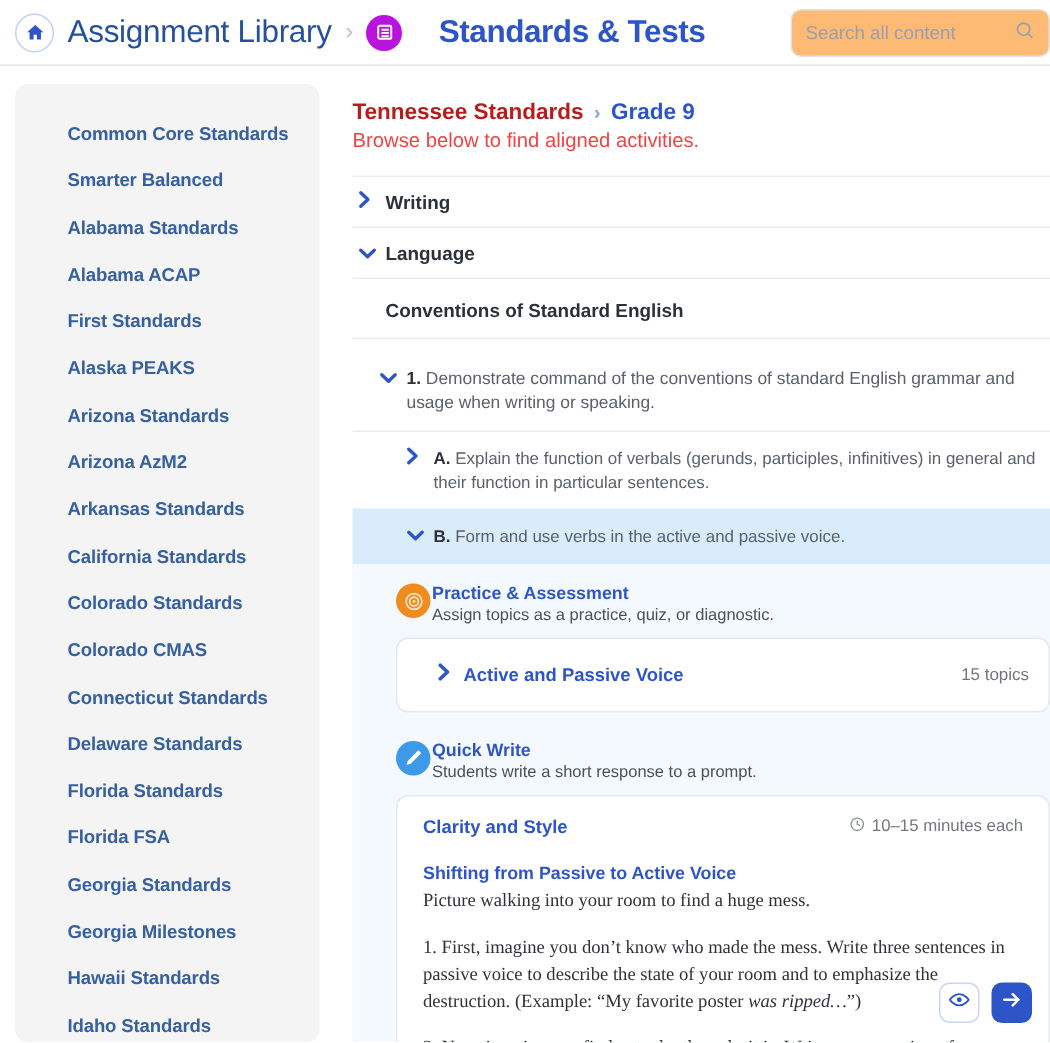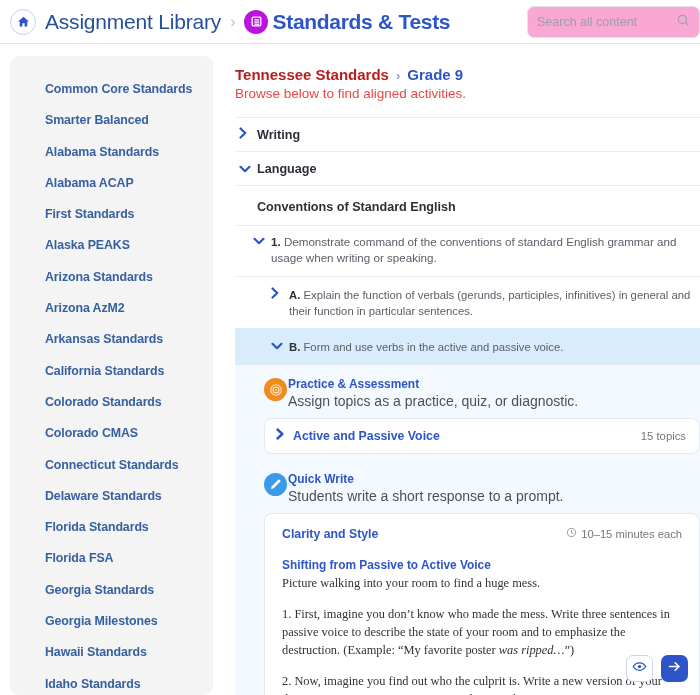--- a/index.html
+++ b/index.html
@@ -46,33 +46,33 @@
     width: 24px; height: 24px;
     border-radius: 50%;
     background: #b913dd;
     display: flex; align-items: center; justify-content: center;
     flex: 0 0 auto;
   }
   .crumb-current {
     font-size: 21px;
     font-weight: bold;
     color: #2d55c8;
-    margin-left: 4px;
+    margin-left: 24px;
     letter-spacing: -0.3px;
     white-space: nowrap;
   }
   .search-wrap {
     position: absolute;
     right: 0px; top: 6px;
     width: 173px; height: 32px;
     border: 1px solid #dfe2e8;
     border-radius: 7px;
     display: flex; align-items: center;
     padding: 0 9px;
-    background: #f9a8d4;
+    background: #fdba74;
   }
   .search-input {
     border: none; outline: none;
     font-size: 12.5px;
     color: #3b3f46;
     font-family: "Liberation Sans", sans-serif;
     flex: 1 1 auto;
     background: transparent;
     min-width: 0;
   }
@@ -138,21 +138,21 @@
   .chev.down { font-size: 12px; }
   .domain-label { font-size: 12.6px; font-weight: bold; color: #2c3038; }
 
   .group-title {
     font-size: 12.6px; font-weight: bold; color: #2c3038;
     padding: 14px 0 11px 22px;
   }
   .std-row {
     border-top: 1px solid #e9ebef;
     display: flex;
-    padding: 8px 4px 9px 18px;
+    padding: 19px 4px 9px 18px;
   }
   .std-row .txt {
     font-size: 11.6px; color: #5b6069; line-height: 1.42;
     padding-right: 6px;
   }
   .std-row .num { font-weight: bold; color: #2c3038; }
   .sub-row {
     display: flex;
     padding: 9px 8px 9px 36px;
     border-top: 1px solid transparent;
@@ -173,30 +173,30 @@
   }
   .act-head { display: flex; align-items: flex-start; gap: 1px; }
   .act-icon {
     width: 23px; height: 23px; border-radius: 50%;
     flex: 0 0 auto; margin-top: 1px;
     display: flex; align-items: center; justify-content: center;
   }
   .act-icon.orange { background: #f08b1d; }
   .act-icon.blue { background: #3d9ae8; }
   .act-title { font-size: 11.9px; font-weight: bold; color: #2d55c8; line-height: 1.25; }
-  .act-desc { font-size: 14px; color: #4b5059; margin-top: 1px; }
+  .act-desc { font-size: 11px; color: #4b5059; margin-top: 1px; }
 
   .topic-card {
     margin-top: 9px;
     background: #fff;
     border: 1px solid #e3e9f1;
     border-radius: 8px;
-    height: 36px;
+    height: 50px;
     display: flex; align-items: center;
-    padding: 0 13px 0 11px;
+    padding: 0 13px 0 27px;
   }
   .topic-card .chev { width: 17px; }
   .topic-name { font-size: 12.3px; font-weight: bold; color: #2d55c8; flex: 1 1 auto; }
   .topic-count { font-size: 11.3px; color: #70757e; }
 
   .qw-block { margin-top: 18px; }
 
   .doc-card {
     margin-top: 9px;
     background: #fff;

